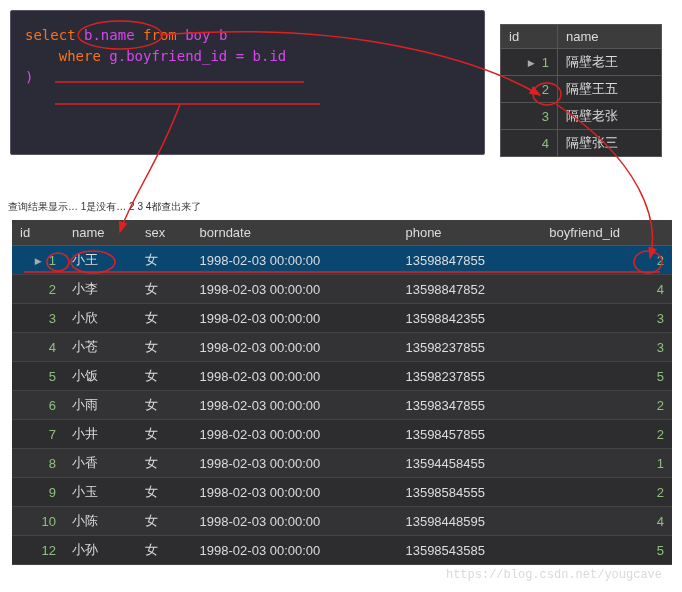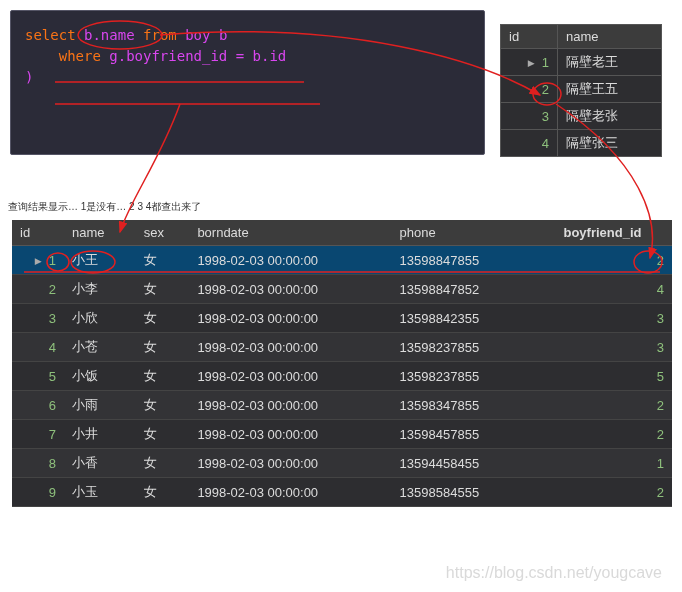--- a/index.html
+++ b/index.html
@@ -112,23 +112,23 @@
   }
   .arrow-red {
     stroke: #e02020;
     stroke-width: 1.5;
     fill: none;
   }
   .watermark {
     position: absolute;
     bottom: 10px;
     right: 20px;
-    font-size: 16px;
+    font-size: 12px;
     color: rgba(180,180,180,0.5);
-    font-family: Liberation Sans, sans-serif;
+    font-family: Liberation Mono, monospace;
   }
   .bg-text {
     position: absolute;
     color: #333;
     font-size: 10px;
     white-space: nowrap;
     overflow: hidden;
   }
 </style>
 </head>
@@ -170,21 +170,21 @@
 <div class="bg-text" style="top:200px;left:8px;width:400px;">查询结果显示…  1是没有…  2 3 4都查出来了</div>
 
 <table class="result-table-big">
   <thead>
     <tr>
       <th>id</th>
       <th>name</th>
       <th>sex</th>
       <th>borndate</th>
       <th>phone</th>
-      <th style="text-align:center;font-weight:bold;">boyfriend_id</th>
+      <th style="text-align:left;">boyfriend_id</th>
     </tr>
   </thead>
   <tbody id="girl-body">
       <tr class="selected row-pointer-big">
         <td class="idcell">1</td>
         <td>小王</td>
         <td>女</td>
         <td>1998-02-03 00:00:00</td>
         <td>13598847855</td>
         <td class="bfcell">2</td>
@@ -246,20 +246,36 @@
         <td class="bfcell">1</td>
       </tr>
       <tr>
         <td class="idcell">9</td>
         <td>小玉</td>
         <td>女</td>
         <td>1998-02-03 00:00:00</td>
         <td>13598584555</td>
         <td class="bfcell">2</td>
       </tr>
+      <tr>
+        <td class="idcell">10</td>
+        <td>小陈</td>
+        <td>女</td>
+        <td>1998-02-03 00:00:00</td>
+        <td>13598448595</td>
+        <td class="bfcell">4</td>
+      </tr>
+      <tr>
+        <td class="idcell">12</td>
+        <td>小孙</td>
+        <td>女</td>
+        <td>1998-02-03 00:00:00</td>
+        <td>13598543585</td>
+        <td class="bfcell">5</td>
+      </tr>
     </tbody>
 </table>
 
 <svg class="annotations">
   <defs>
     <marker id="arrowhead" markerWidth="8" markerHeight="6" refX="7" refY="3" orient="auto">
       <path d="M0,0 L8,3 L0,6 Z" fill="#e02020"></path>
     </marker>
   </defs>
 

